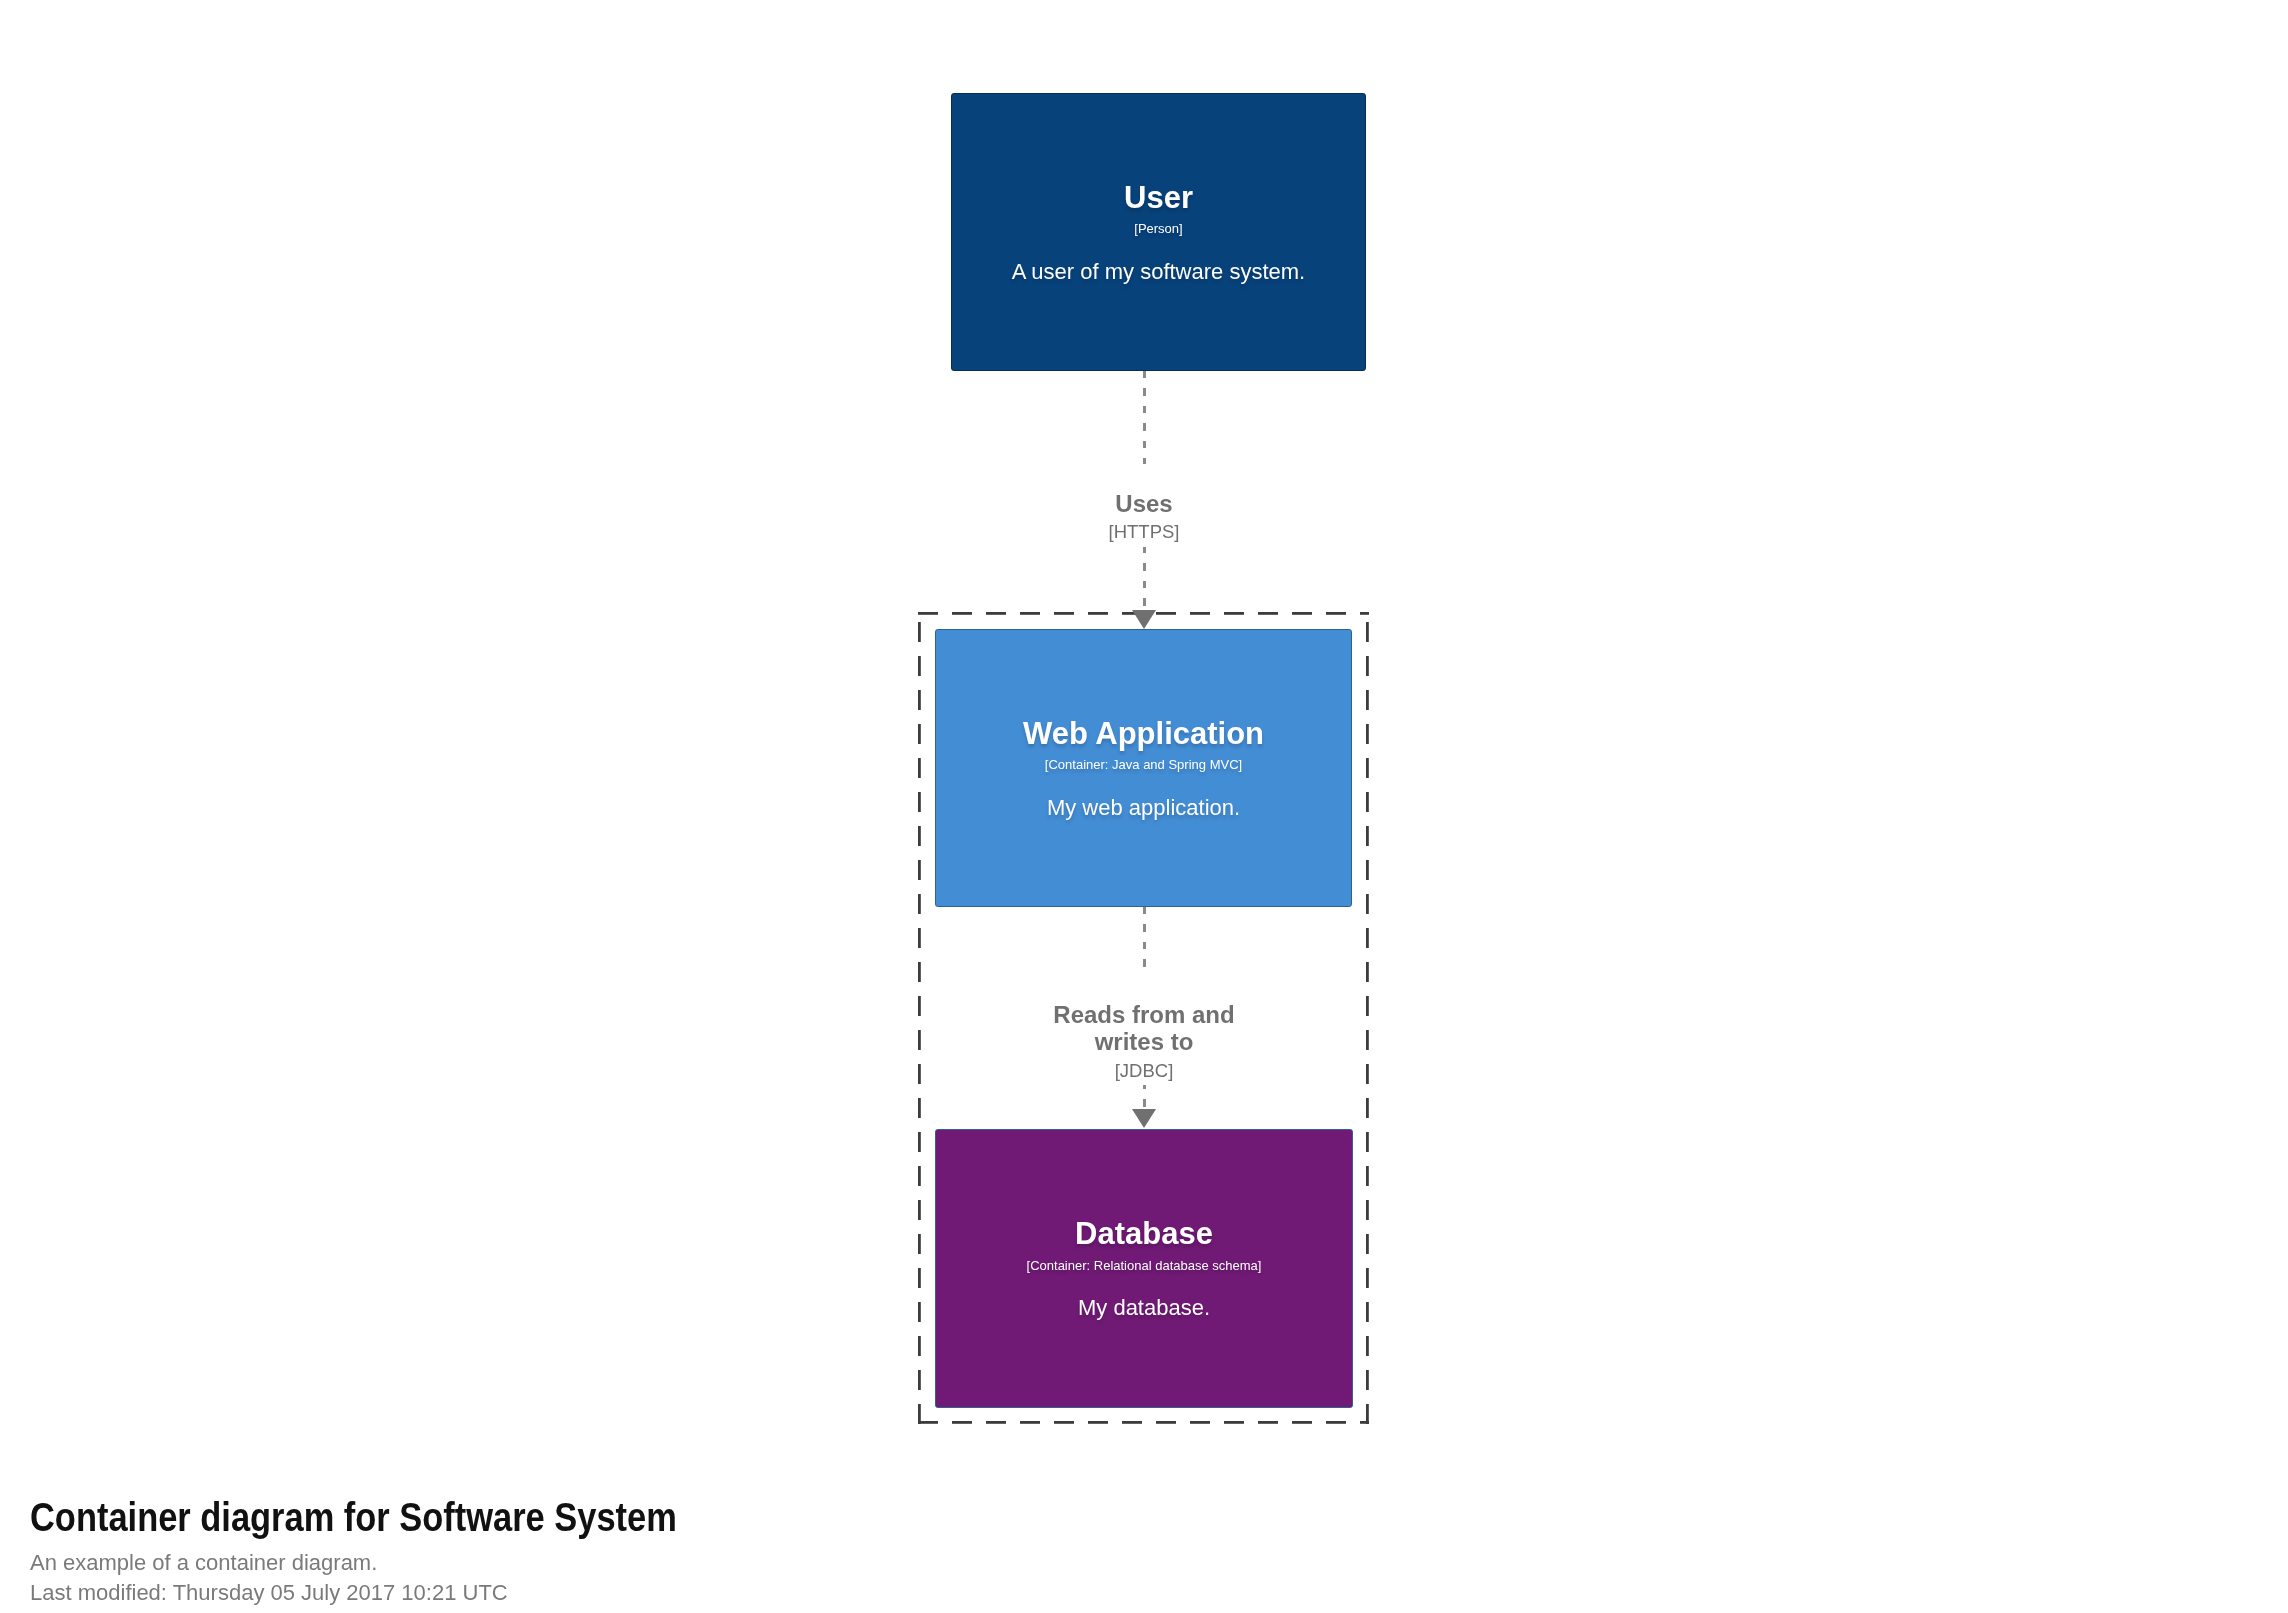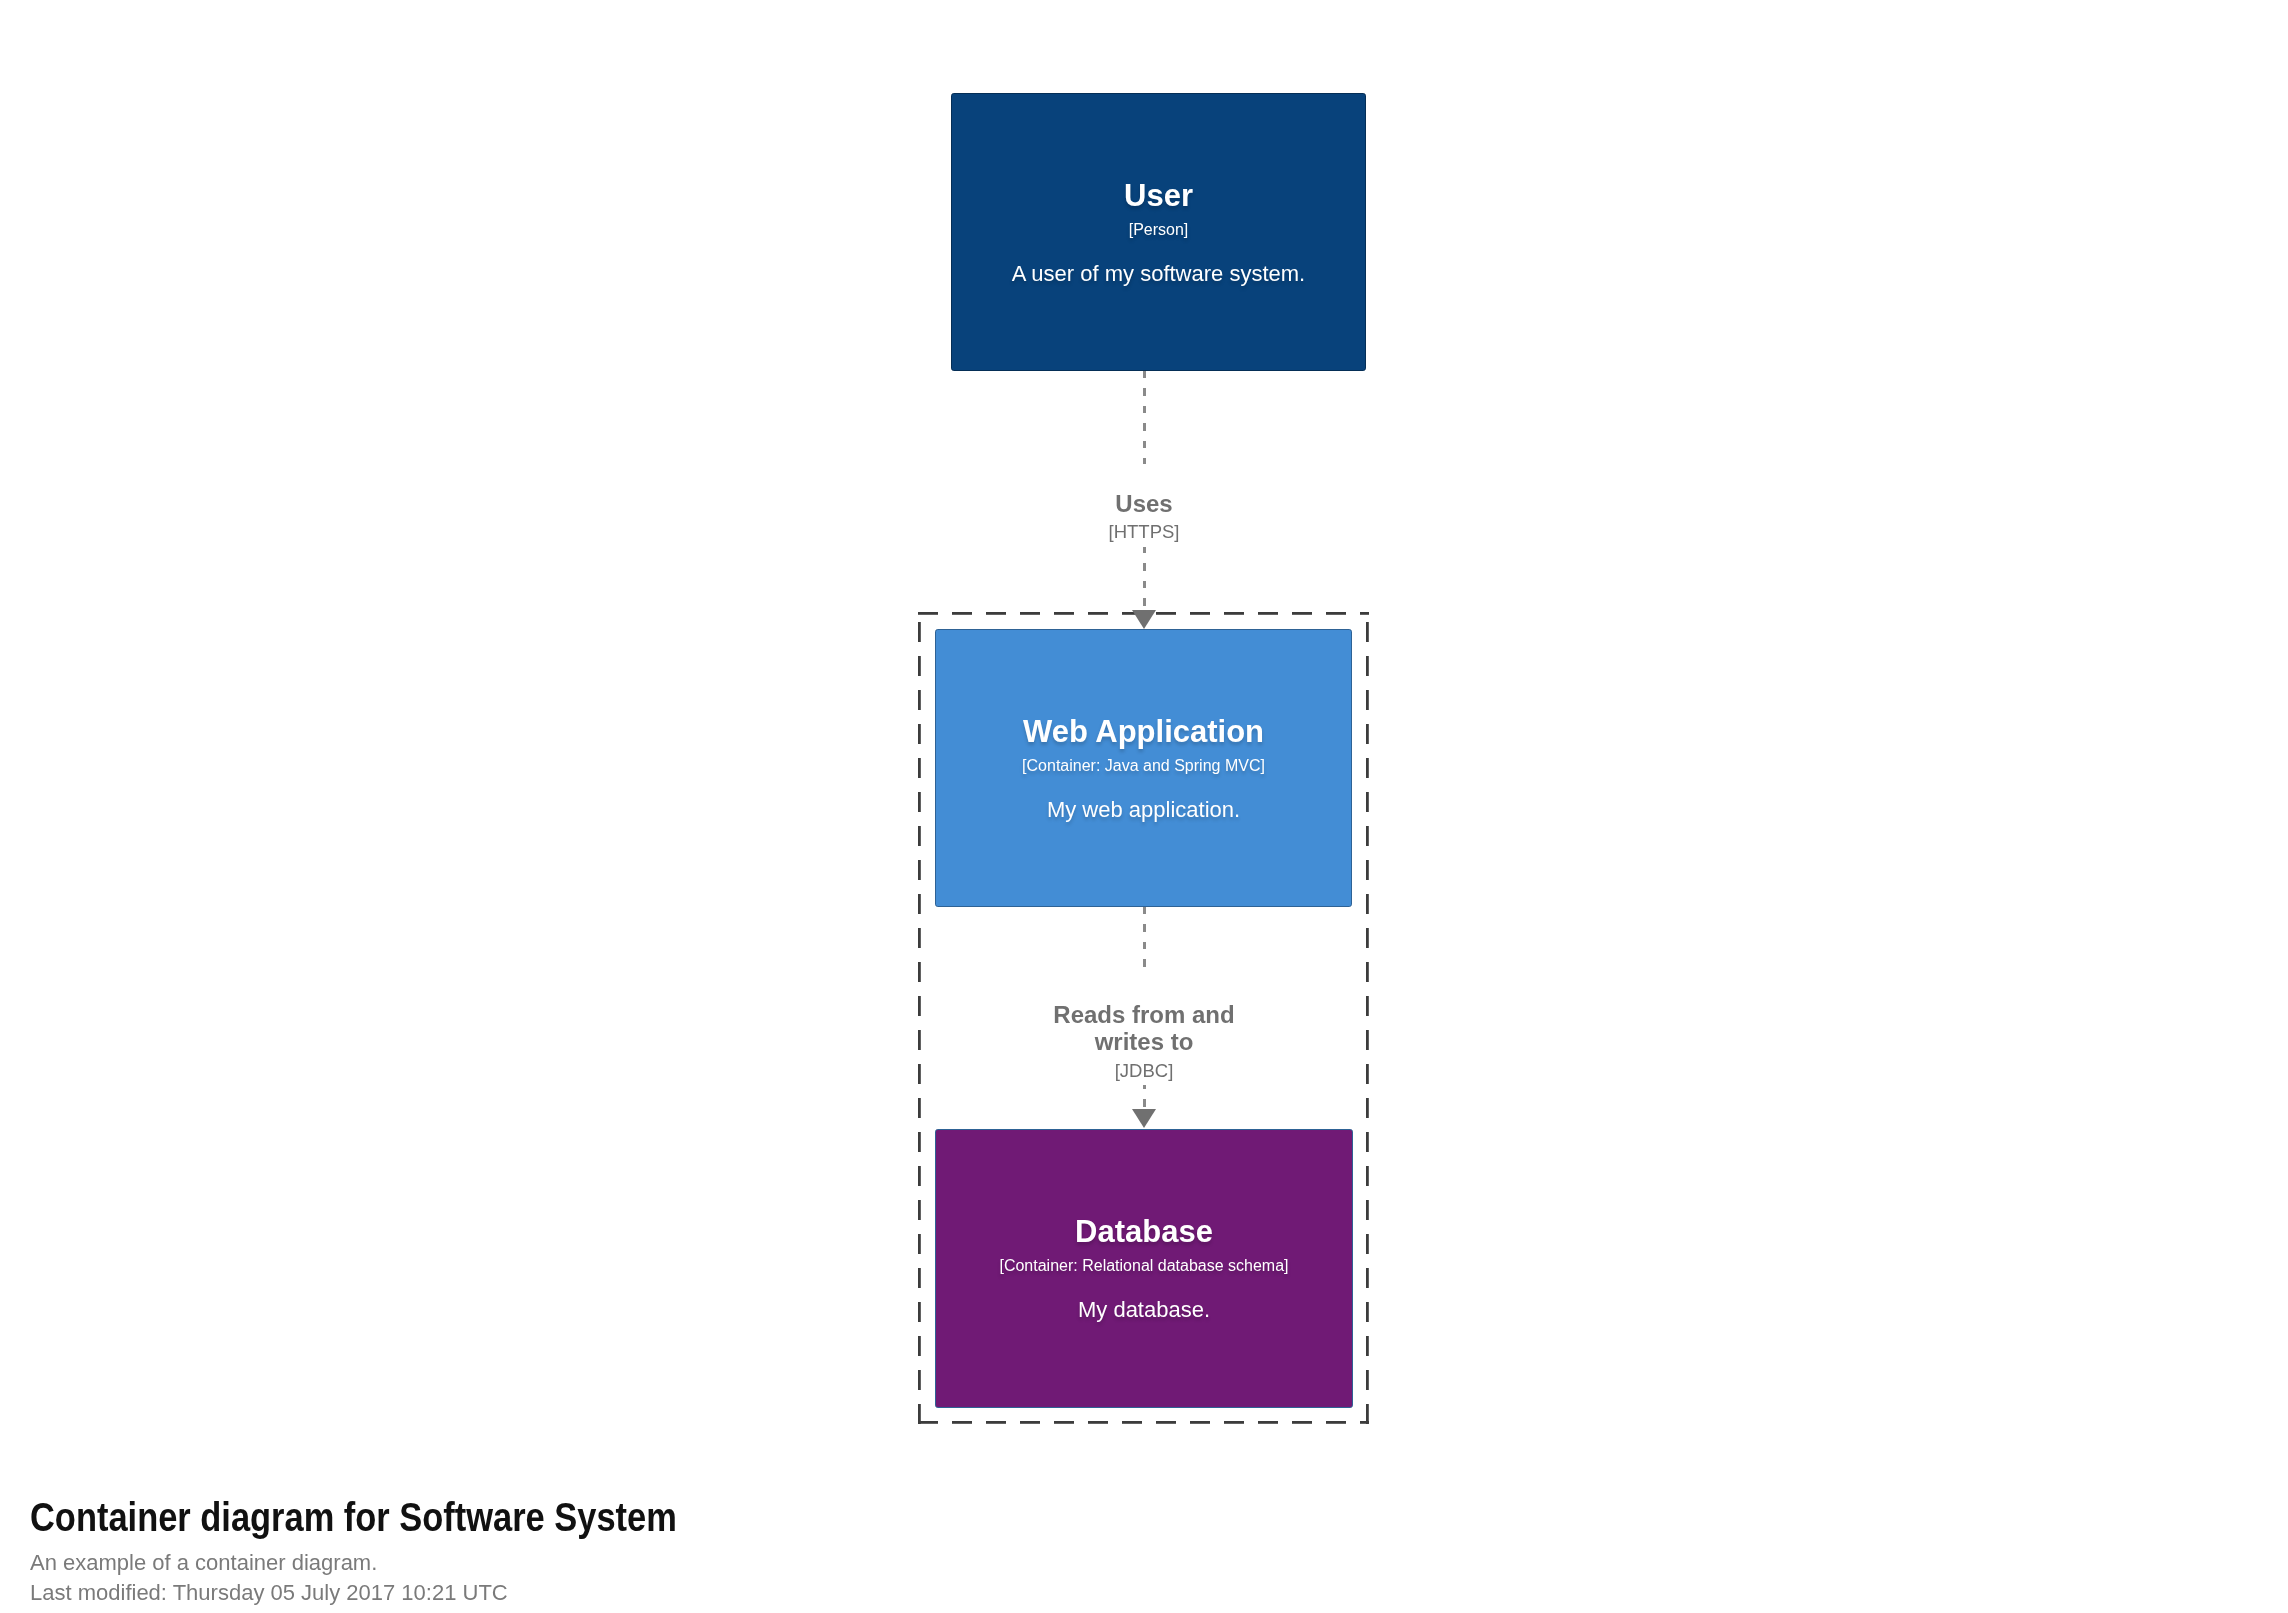--- a/index.html
+++ b/index.html
@@ -29,21 +29,21 @@
     box-sizing: border-box;
     padding: 0 18.5px;
   }
   .node .node-title {
     font-size: 31px;
     font-weight: bold;
     line-height: 1.2;
     text-shadow: 0 2.8px 3.7px rgba(0,0,0,0.18);
   }
   .node .node-meta {
-    font-size: 16px;
+    font-size: 13px;
     line-height: 1.2;
     margin-top: 5.5px;
     text-shadow: 0 2.8px 3.7px rgba(0,0,0,0.18);
     text-align: center;
   }
   .node .node-desc {
     font-size: 22px;
     line-height: 1.2;
     margin-top: 22px;
     text-shadow: 0 2.8px 3.7px rgba(0,0,0,0.18);

